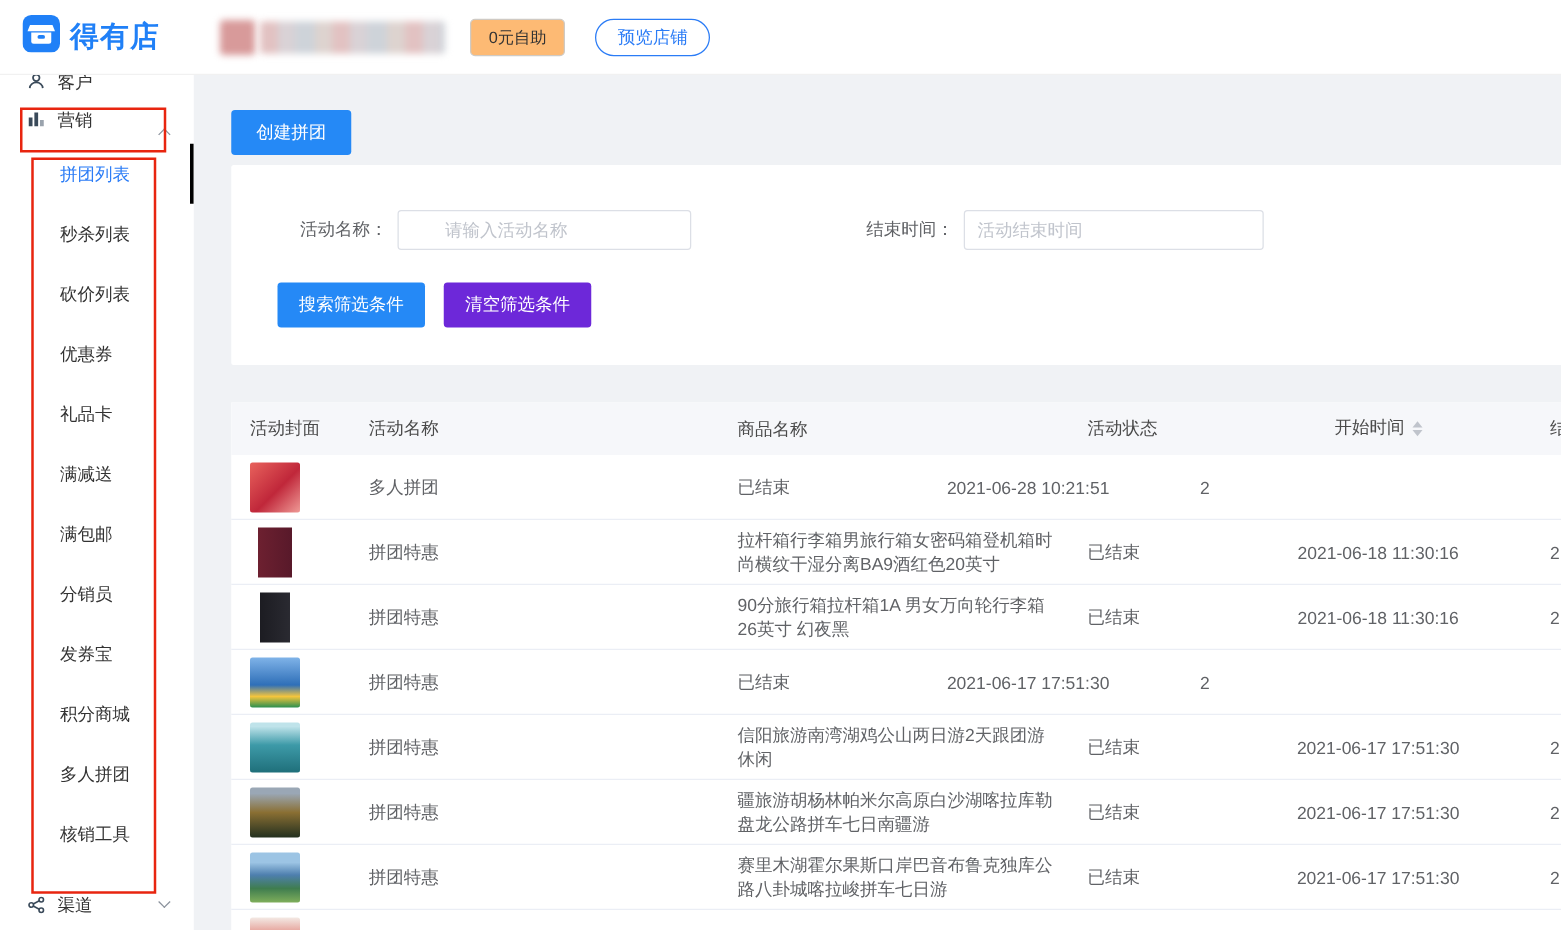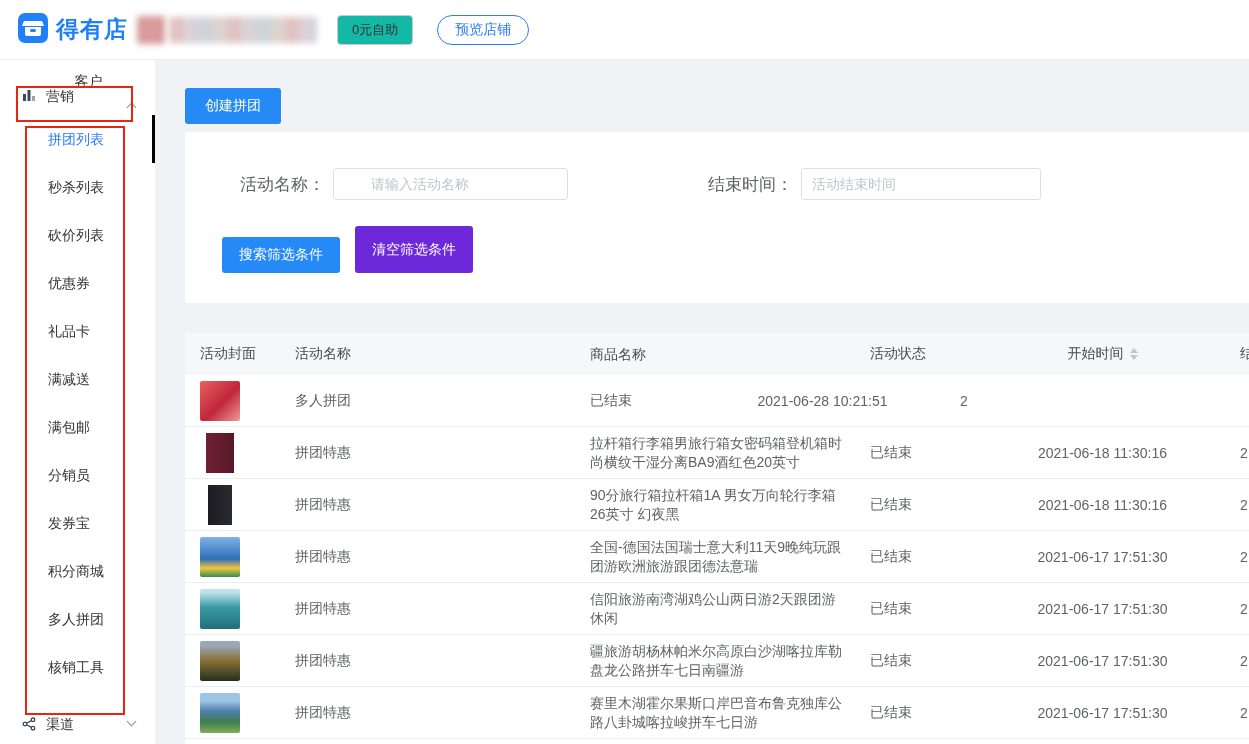--- a/index.html
+++ b/index.html
@@ -9,49 +9,49 @@
     font-family:"Liberation Sans","DejaVu Sans",sans-serif;
     background:#f0f2f5; color:#333;
   }
 
   
   .topbar {
     position:absolute; top:0; left:0; width:1249px; height:60px;
     background:#fff; border-bottom:1px solid #f1f1f1;
     display:flex; align-items:center; z-index:6;
   }
-  .logo { display:flex; align-items:center; gap:8px; padding-left:18px; width:135px; }
+  .logo { display:flex; align-items:center; gap:8px; padding-left:18px; width:174px; }
   .logo-text { font-size:23px; font-weight:700; color:#2080f7; letter-spacing:1px; white-space:nowrap; }
   .store-blur { display:flex; align-items:center; gap:4px; margin-left:2px; }
   .store-blur .avatar-blur {
     width:28px; height:28px; border-radius:3px; background:#d89a9a; filter:blur(3px);
   }
   .store-blur .name-blur {
     width:148px; height:26px; border-radius:3px; filter:blur(3px);
     background:repeating-linear-gradient(90deg,#e2c2c2 0 14px,#d9d2d6 14px 28px,#ced3d9 28px 44px,#ddd3cf 44px 58px);
   }
   .plan-badge {
     margin-left:20px; padding:5px 14px; font-size:13px; color:#333;
-    background:#14b8a6; border:1px solid #cfcac4; border-radius:4px; white-space:nowrap;
+    background:#fdba74; border:1px solid #cfcac4; border-radius:4px; white-space:nowrap;
   }
   .preview-btn {
     margin-left:24px; padding:5px 17px; font-size:14px; color:#2b7cf6;
     background:#fff; border:1px solid #2b7cf6; border-radius:16px; cursor:pointer; white-space:nowrap;
   }
 
   
   .sidebar {
     position:absolute; top:60px; left:0; width:155px; height:684px;
     background:#fff; overflow:hidden; z-index:4;
   }
   .side-item {
     height:40px; display:flex; align-items:center; gap:10px;
     padding-left:22px; font-size:14px; color:#333; position:relative; cursor:pointer;
   }
-  .side-item.partial-top { margin-top:-14px;flex-direction:column; }
+  .side-item.partial-top { margin-top:-14px; }
   .side-item.marketing   { height:17px; margin-top:2px; }
   .side-item.channels    { margin-top:14px; }
   .caret {
     width:7px; height:7px; border-right:1.5px solid #8a919c; border-bottom:1.5px solid #8a919c;
     position:absolute; right:20px;
   }
   .caret.up   { transform:rotate(-135deg); top:16px; }
   .caret.down { transform:rotate(45deg);  top:13px; }
   .submenu { margin-top:10px; }
   .sub-item {
@@ -60,28 +60,28 @@
   .sub-item.active { color:#2b7cf6; border-right:3px solid #000000; }
 
   
   .anno { position:absolute; border:2px solid #e8250f; z-index:10; pointer-events:none; }
   .anno-1 { left:16px; top:86px;  width:117px; height:36px; }
   .anno-2 { left:25px; top:126px; width:100px; height:589px; }
 
   
   .main { position:absolute; left:155px; top:60px; width:1094px; height:684px; padding-left:30px; }
   .btn { border:none; color:#fff; font-size:14px; border-radius:3px; cursor:pointer; padding:9px 17px; }
-  .btn-primary { background:#2589f6;margin-top:11px; }
+  .btn-primary { background:#2589f6; }
   .btn-cyan    { background:#6d28d9; }
   .create-btn  { margin-top:28px; padding:9px 20px; }
 
   .filter-card { margin-top:8px; width:1120px; background:#fff; border-radius:2px; padding:36px 0 30px 37px; }
   .filter-row { display:flex; align-items:center; margin-left:18px; }
   .fgroup { display:flex; align-items:center; }
-  .fgroup label { font-size:17px; color:#606266; margin-right:8px; white-space:nowrap; }
+  .fgroup label { font-size:14px; color:#606266; margin-right:8px; white-space:nowrap; }
   .fgroup .inp-wrap { position:relative; }
   .fgroup input {
     height:32px; border:1px solid #dcdfe6; border-radius:3px; padding:0 10px;
     font-size:14px; color:#333; outline:none; font-family:inherit;
   }
   .fgroup input::placeholder { color:#c0c4cc; }
   .g1 input { width:235px;padding-left:37px; }
   .g2 { margin-left:82px; }
   .g2 input { width:240px; padding-right:30px; }
   .g3 { margin-left:140px; }
@@ -260,21 +260,20 @@
     <div class="cell c4 cell-status">已结束</div>
     <div class="cell c5 cell-start">2021-06-18 11:30:16</div>
     <div class="cell c6 cell-end">2</div>
   </div>
 
   <div class="trow">
     <div class="cell c1">
             <div class="thumb" style="background: linear-gradient(rgb(127, 179, 232) 0%, rgb(47, 111, 184) 55%, rgb(244, 197, 61) 78%, rgb(43, 143, 79) 100%);"></div>
           </div>
     <div class="cell c2 cell-activity">拼团特惠</div>
-    <div class="cell c3 cell-product">全国-德国法国瑞士意大利11天9晚纯玩跟团游欧洲旅游跟团德法意瑞</div>
     <div class="cell c4 cell-status">已结束</div>
     <div class="cell c5 cell-start">2021-06-17 17:51:30</div>
     <div class="cell c6 cell-end">2</div>
   </div>
 
   <div class="trow">
     <div class="cell c1">
             <div class="thumb" style="background: linear-gradient(rgb(191, 227, 234) 8%, rgb(61, 154, 168) 45%, rgb(31, 111, 122) 100%);"></div>
           </div>
     <div class="cell c2 cell-activity">拼团特惠</div>

